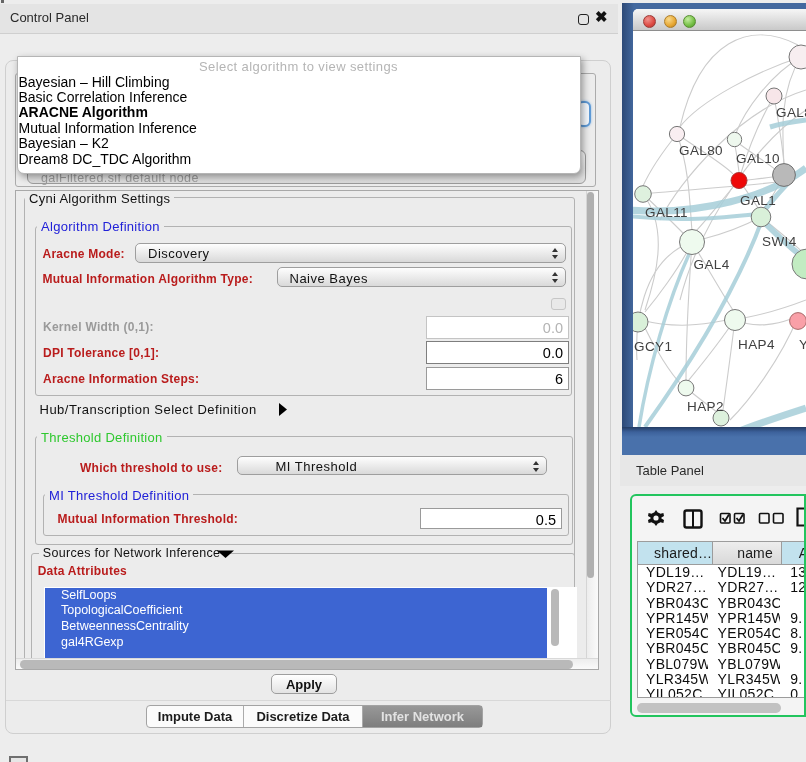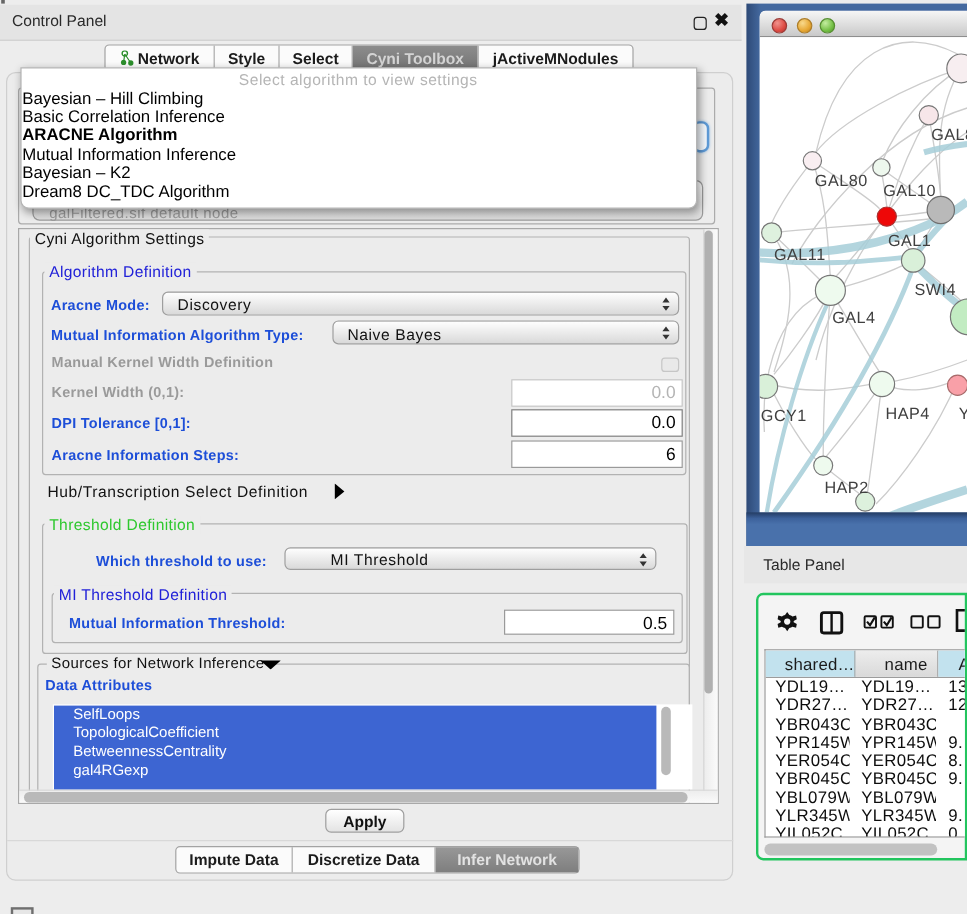--- a/index.html
+++ b/index.html
@@ -19,21 +19,21 @@
 
 #panel{left:5px;top:60px;width:606px;height:674px;background:#ececec;border:1px solid #cfcfcf;border-radius:8px;box-sizing:border-box;}
 #selgroup{left:15px;top:73px;width:581px;height:114px;border:1px solid #ababab;border-radius:3px;box-sizing:border-box;}
 #combo2{left:27px;top:150px;width:559px;height:34px;border:1px solid #9b9b9b;border-radius:6px;background:linear-gradient(#ffffff,#dcdcdc);box-sizing:border-box;}
 #combo2 span{position:absolute;left:13px;top:20px;font-size:12.5px;color:#9b9b9b;letter-spacing:0.4px;}
 #focusring{left:577px;top:101px;width:10px;height:22px;border:2.5px solid #5e9ad6;border-radius:6px;background:#f3f8fd;box-shadow:0 0 2.5px #86b6e4;}
 
 #spane{left:15px;top:190px;width:584px;height:480px;border:1px solid #a8a8a8;background:#ececec;box-sizing:border-box;overflow:hidden;}
 .group{position:absolute;border:1px solid #b2b2b2;border-radius:3px;box-sizing:border-box;}
 .glabel{position:absolute;background:#ececec;padding:0 4px;font-size:13px;white-space:nowrap;letter-spacing:0.3px;}
-.frmlabel{position:absolute;font-size:12px;font-weight:bold;color:#1d4ed8;white-space:nowrap;letter-spacing:0.25px;}
+.frmlabel{position:absolute;font-size:12px;font-weight:bold;color:#b91c1c;white-space:nowrap;letter-spacing:0.25px;}
 .combo{position:absolute;height:20px;border:1px solid #9e9e9e;border-radius:5px;background:linear-gradient(#fefefe,#d9d9d9);box-sizing:border-box;}
 .combo span{position:absolute;left:12px;top:2.5px;font-size:13px;color:#111;letter-spacing:0.5px;}
 .arr{position:absolute;right:6px;top:3px;width:8px;height:13px;}
 .field{position:absolute;height:23px;background:#fff;box-sizing:border-box;font-size:14.5px;text-align:right;padding:3px 5px 0 12px;}
 
 #dlist{left:29px;top:396.5px;width:501.5px;background:#3d65d2;}
 #dlist div{height:15.9px;line-height:15.9px;color:#fff;font-size:12.5px;padding-left:16px;white-space:nowrap;}
 
 .sbtrack{position:absolute;background:#fdfdfd;}
 .sbthumb{position:absolute;background:#bdbdbd;border-radius:4px;}
@@ -63,33 +63,20 @@
 </style>
 </head>
 <body>
 <div id="page">
   <div class="abs" style="left:1px;top:0;width:3px;height:3px;background:#666;"></div>
   <div id="cpbar" class="abs">
       <span class="title">Control Panel</span>
     </div>
   <div id="floatico" class="abs"></div>
   <div id="closeico" class="abs">✖</div>
-  <div id="tabs" class="abs">
-    <div class="seg" style="width:90px;">
-      <svg width="12" height="13" viewBox="0 0 12 13" style="vertical-align:-2px;margin-right:3px;">
-          <circle cx="4" cy="2.5" r="2.2" fill="#fff" stroke="#2c8f2c" stroke-width="1.2"></circle>
-          <circle cx="3" cy="10" r="2.2" fill="#2c8f2c"></circle>
-          <circle cx="9" cy="10.5" r="2.2" fill="#2c8f2c"></circle>
-          <path d="M4 3 L3 10 M4 3 L9 10.5" stroke="#2c8f2c" stroke-width="1"></path>
-        </svg>Network</div>
-    <div class="seg" style="width:53px;">Style</div>
-    <div class="seg" style="width:60px;">Select</div>
-    <div class="seg sel" style="width:104px;">Cyni Toolbox</div>
-    <div class="seg" style="width:128px;">jActiveMNodules</div>
-  </div>
   <div id="panel" class="abs"></div>
   <div id="selgroup" class="abs"></div>
   <div id="combo2" class="abs">
       <span>galFiltered.sif default node</span>
     </div>
   <div id="focusring" class="abs"></div>
 
   <div id="spane" class="abs">
 
     <div class="group" style="left:7.5px;top:6px;width:551px;height:478px;"></div>
@@ -105,21 +92,20 @@
           <path d="M4 1 L7 5 L1 5 Z M4 12 L1 8 L7 8 Z" fill="#333"></path>
         </svg>
       </div>
     <div class="frmlabel" style="left:26.5px;top:80.5px;">Mutual Information Algorithm Type:</div>
     <div class="combo" style="left:260.5px;top:76px;width:289.5px;">
         <span>Naive Bayes</span>
       <svg class="arr" viewBox="0 0 8 13">
           <path d="M4 1 L7 5 L1 5 Z M4 12 L1 8 L7 8 Z" fill="#333"></path>
         </svg>
       </div>
-    <div class="frmlabel" style="left:27px;top:104px;color:#9a9a9a;">Manual Kernel Width Definition</div>
     <div class="abs" style="left:535px;top:106.5px;width:13px;height:10px;border:1px solid #c6c6c6;border-radius:3px;background:#e9e9e9;"></div>
     <div class="frmlabel" style="left:27px;top:129px;color:#9a9a9a;">Kernel Width (0,1):</div>
     <div class="field" style="left:410px;top:125px;width:143px;border:1px solid #c4c4c4;color:#b4b4b4;">0.0</div>
     <div class="frmlabel" style="left:27px;top:155px;">DPI Tolerance [0,1]:</div>
     <div class="field" style="left:410px;top:150px;width:143px;border:1.5px solid #7e7e7e;color:#000;">0.0</div>
     <div class="frmlabel" style="left:27px;top:181px;">Aracne Information Steps:</div>
     <div class="field" style="left:410px;top:175.5px;width:143px;border:1px solid #9a9a9a;color:#000;">6</div>
 
     <div class="abs" style="left:23.5px;top:210.5px;font-size:13px;letter-spacing:0.5px;color:#111;">Hub/Transcription Select Definition</div>
     <svg class="abs" style="left:262px;top:212px;" width="10" height="13" viewBox="0 0 10 13">

